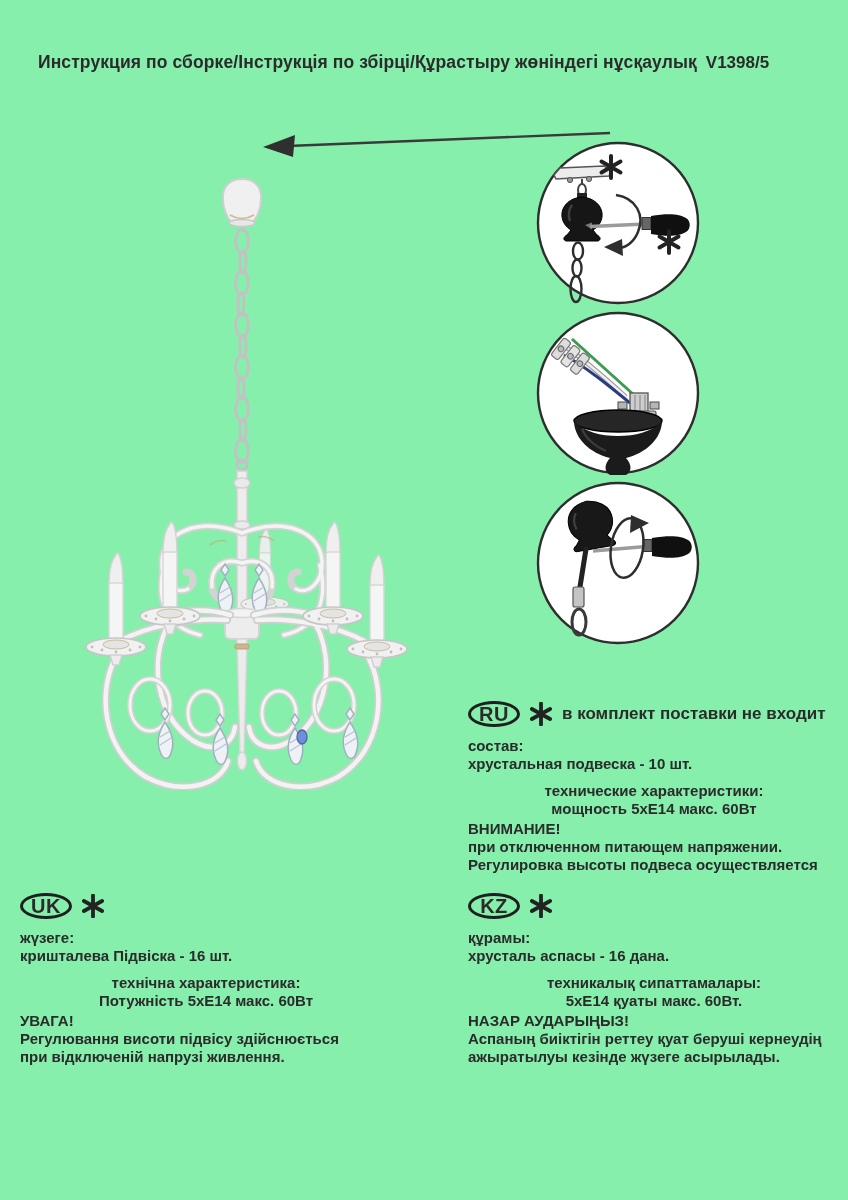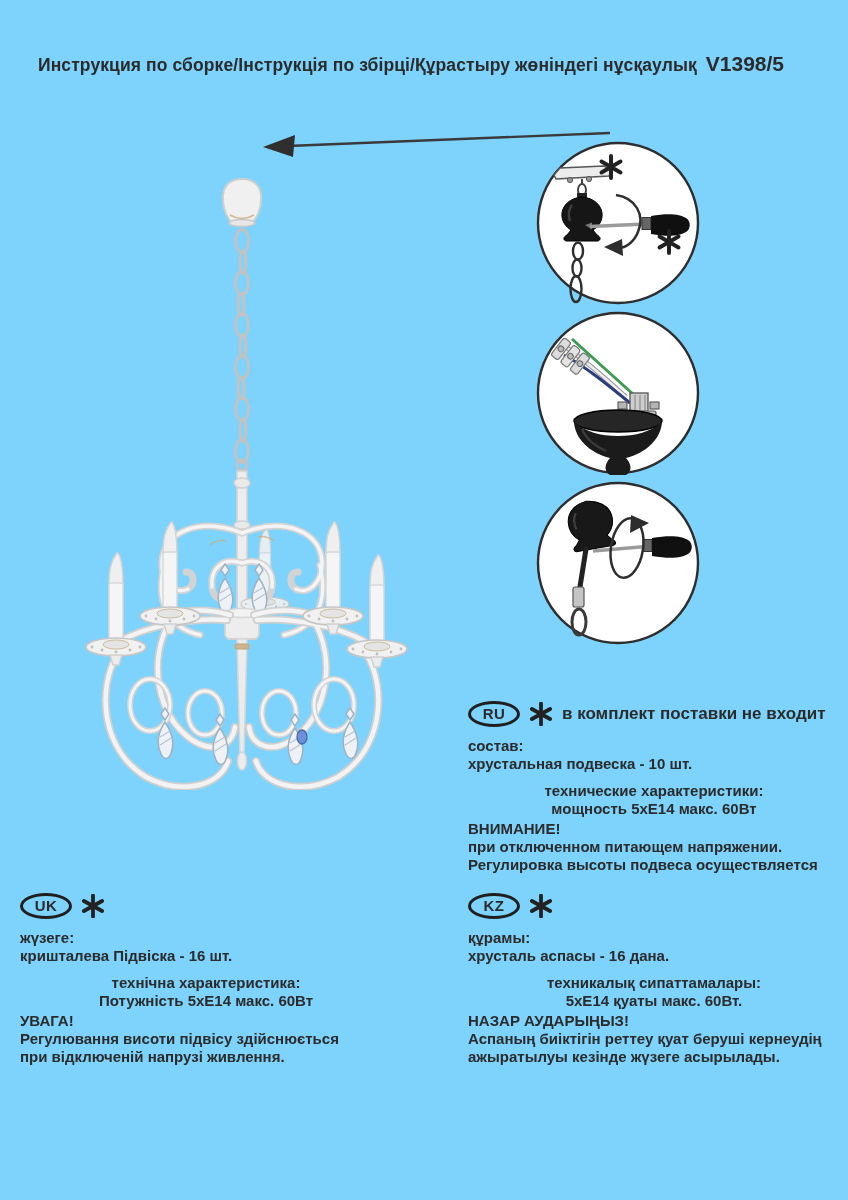--- a/index.html
+++ b/index.html
@@ -1,32 +1,32 @@
 <!DOCTYPE html>
 <html><head>
 <meta charset="utf-8">
 <style>
   html,body{margin:0;padding:0;background:#ffffff;}
   .page{
-    position:relative;width:848px;height:1200px;background:#7dd3fc;overflow:hidden;
+    position:relative;width:848px;height:1200px;background:#86efac;overflow:hidden;
     font-family:"Liberation Sans",sans-serif;color:#2b2b2b;
   }
   
   .title-row{position:absolute;left:38px;top:52px;width:790px;display:flex;align-items:baseline;gap:9px;white-space:nowrap;}
   .title-text{font-size:17.5px;font-weight:700;letter-spacing:.1px;}
-  .title-model{font-size:21px;font-weight:700;}
+  .title-model{font-size:17px;font-weight:700;}
   
   .gfx{position:absolute;}
   
   .lang-section{position:absolute;width:372px;font-size:15px;font-weight:700;line-height:18px;}
   .note-row{display:flex;align-items:center;gap:9px;height:28px;margin-bottom:9px;}
   .badge{
     display:inline-flex;align-items:center;justify-content:center;
     width:52px;height:26px;border:3px solid #1f1f1f;border-radius:50%;
-    font-size:15px;font-weight:700;letter-spacing:.5px;flex:0 0 auto;box-sizing:border-box;
+    font-size:20px;font-weight:700;letter-spacing:.5px;flex:0 0 auto;box-sizing:border-box;
   }
   .ast{width:24px;height:24px;flex:0 0 auto;}
   .note-text{font-size:17px;font-weight:700;}
   .group{margin:0 0 9px 0;}
   .group.tight{margin-bottom:2px;text-align:center;}
   .line{white-space:nowrap;}
   #section-ru{left:468px;top:700px;}
   #section-uk{left:20px;top:892px;}
   #section-kz{left:468px;top:892px;}
   

